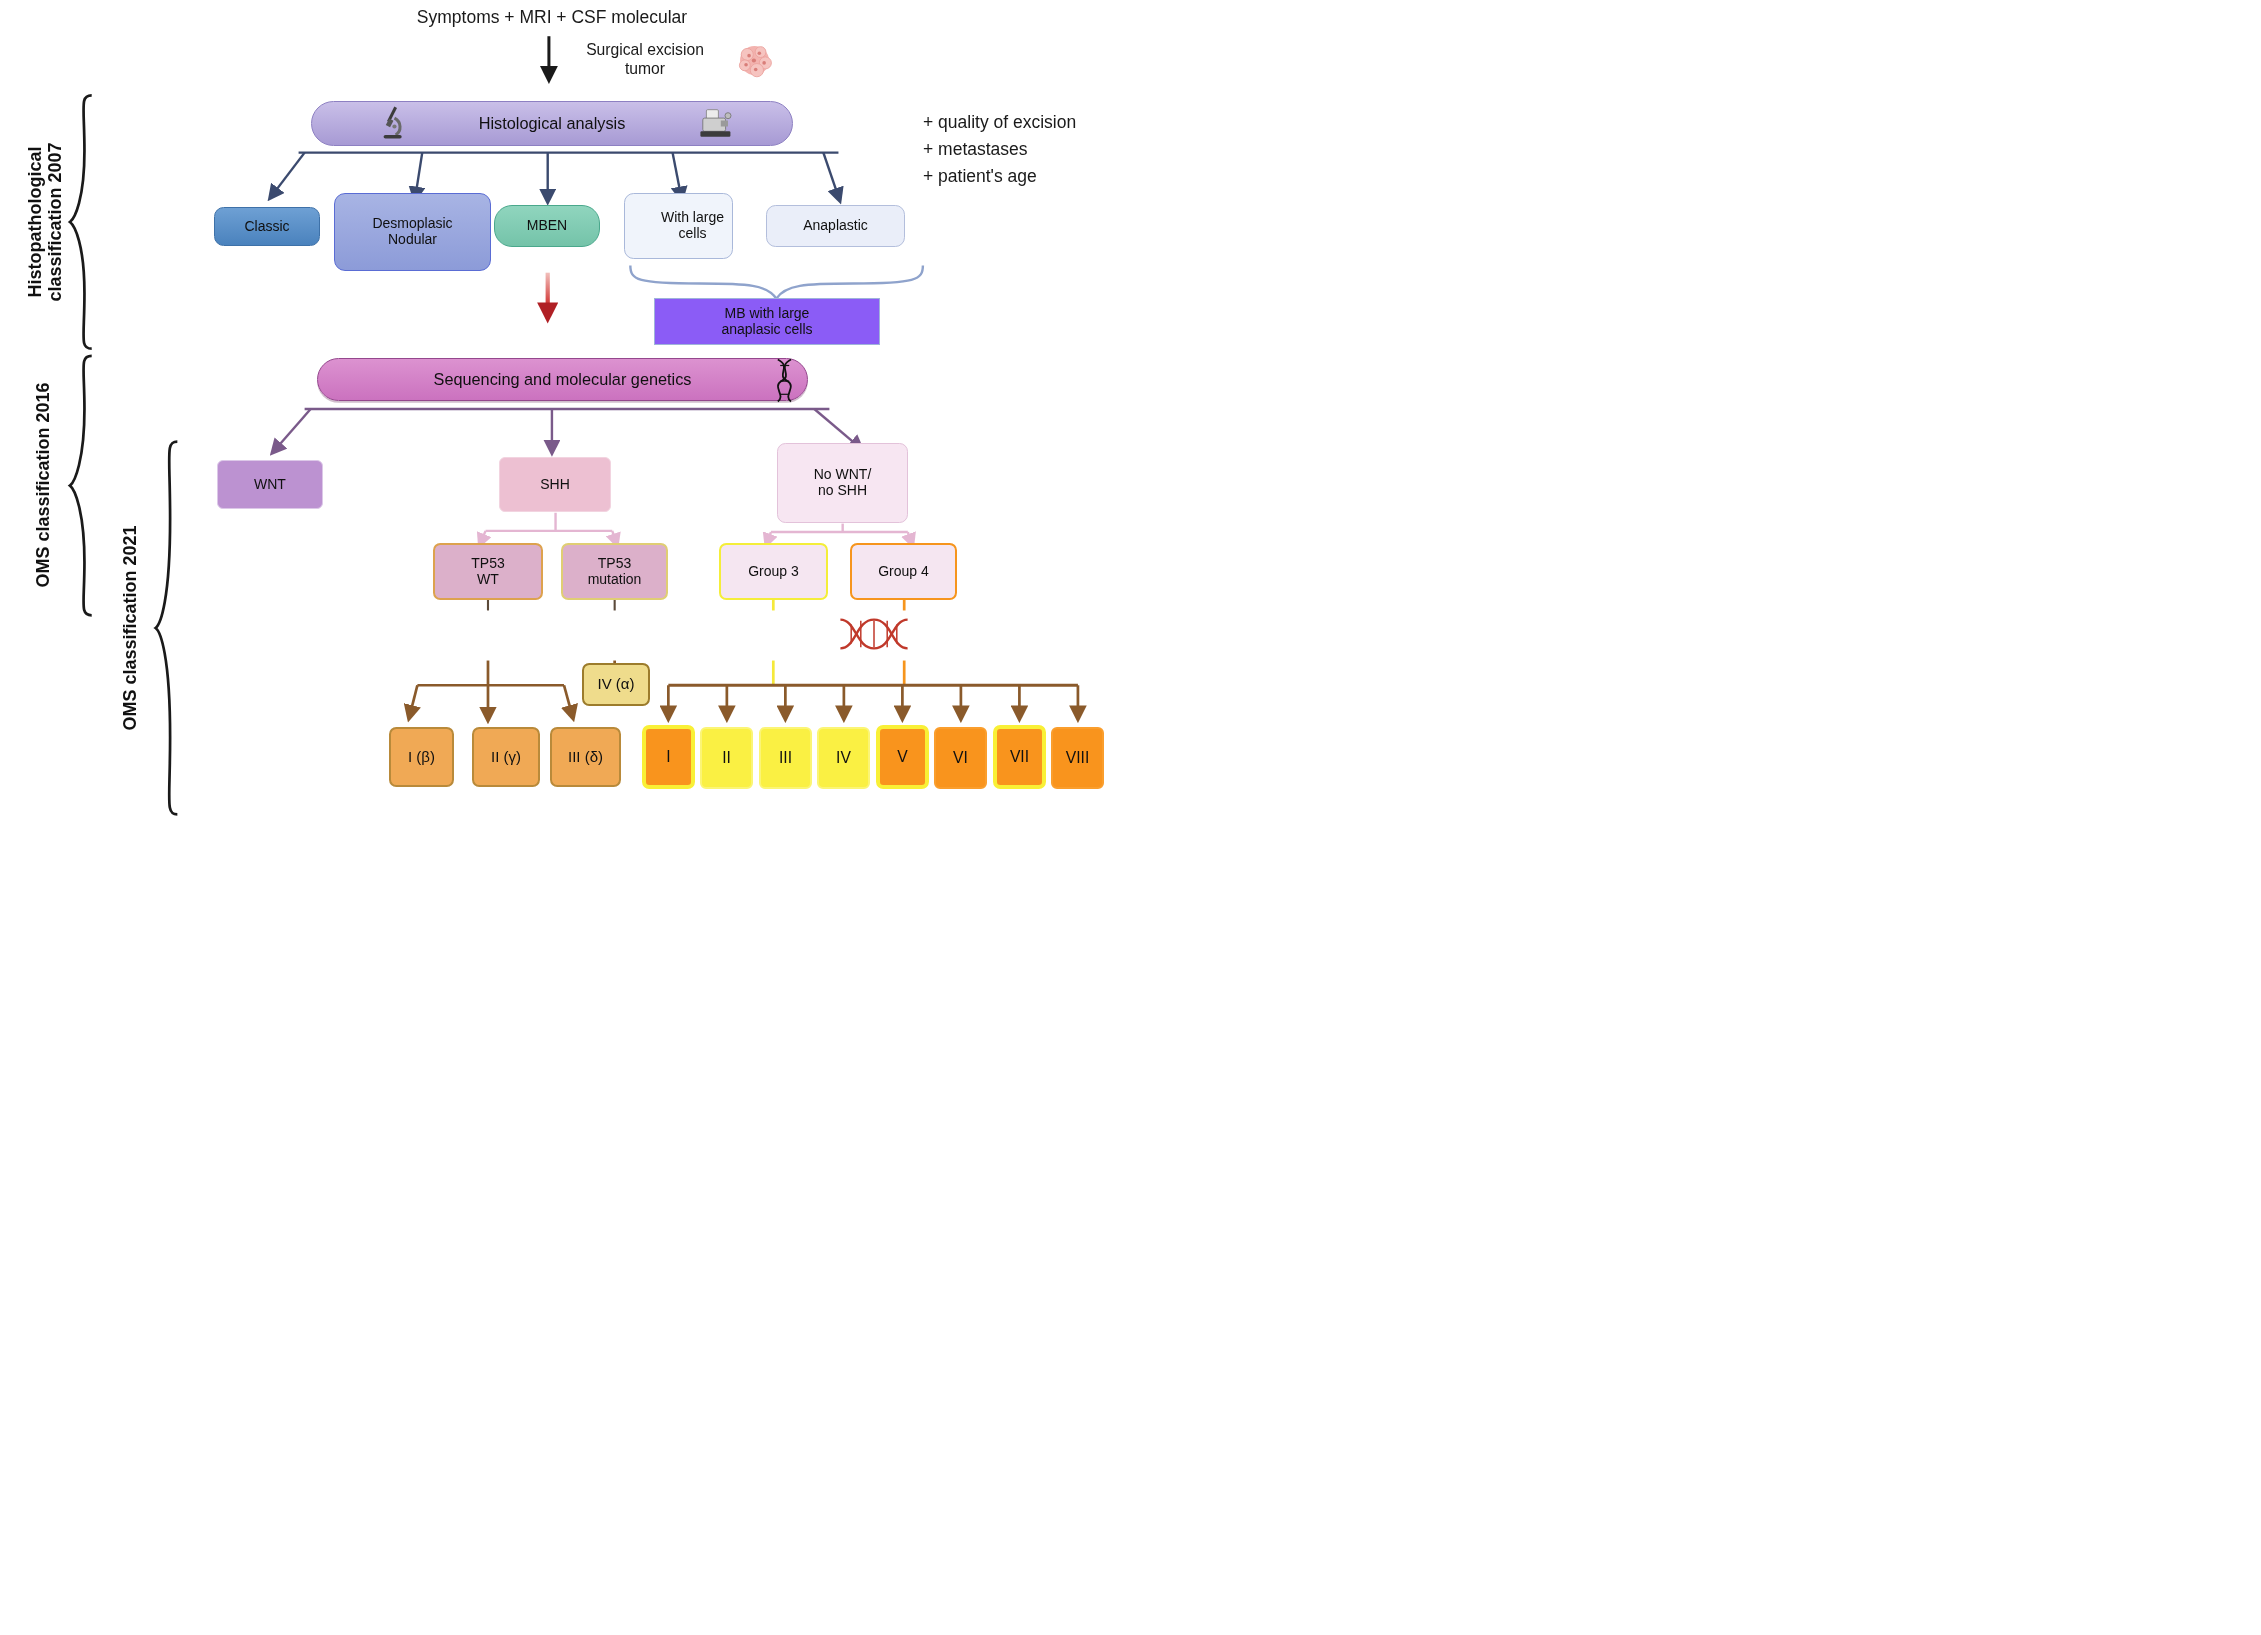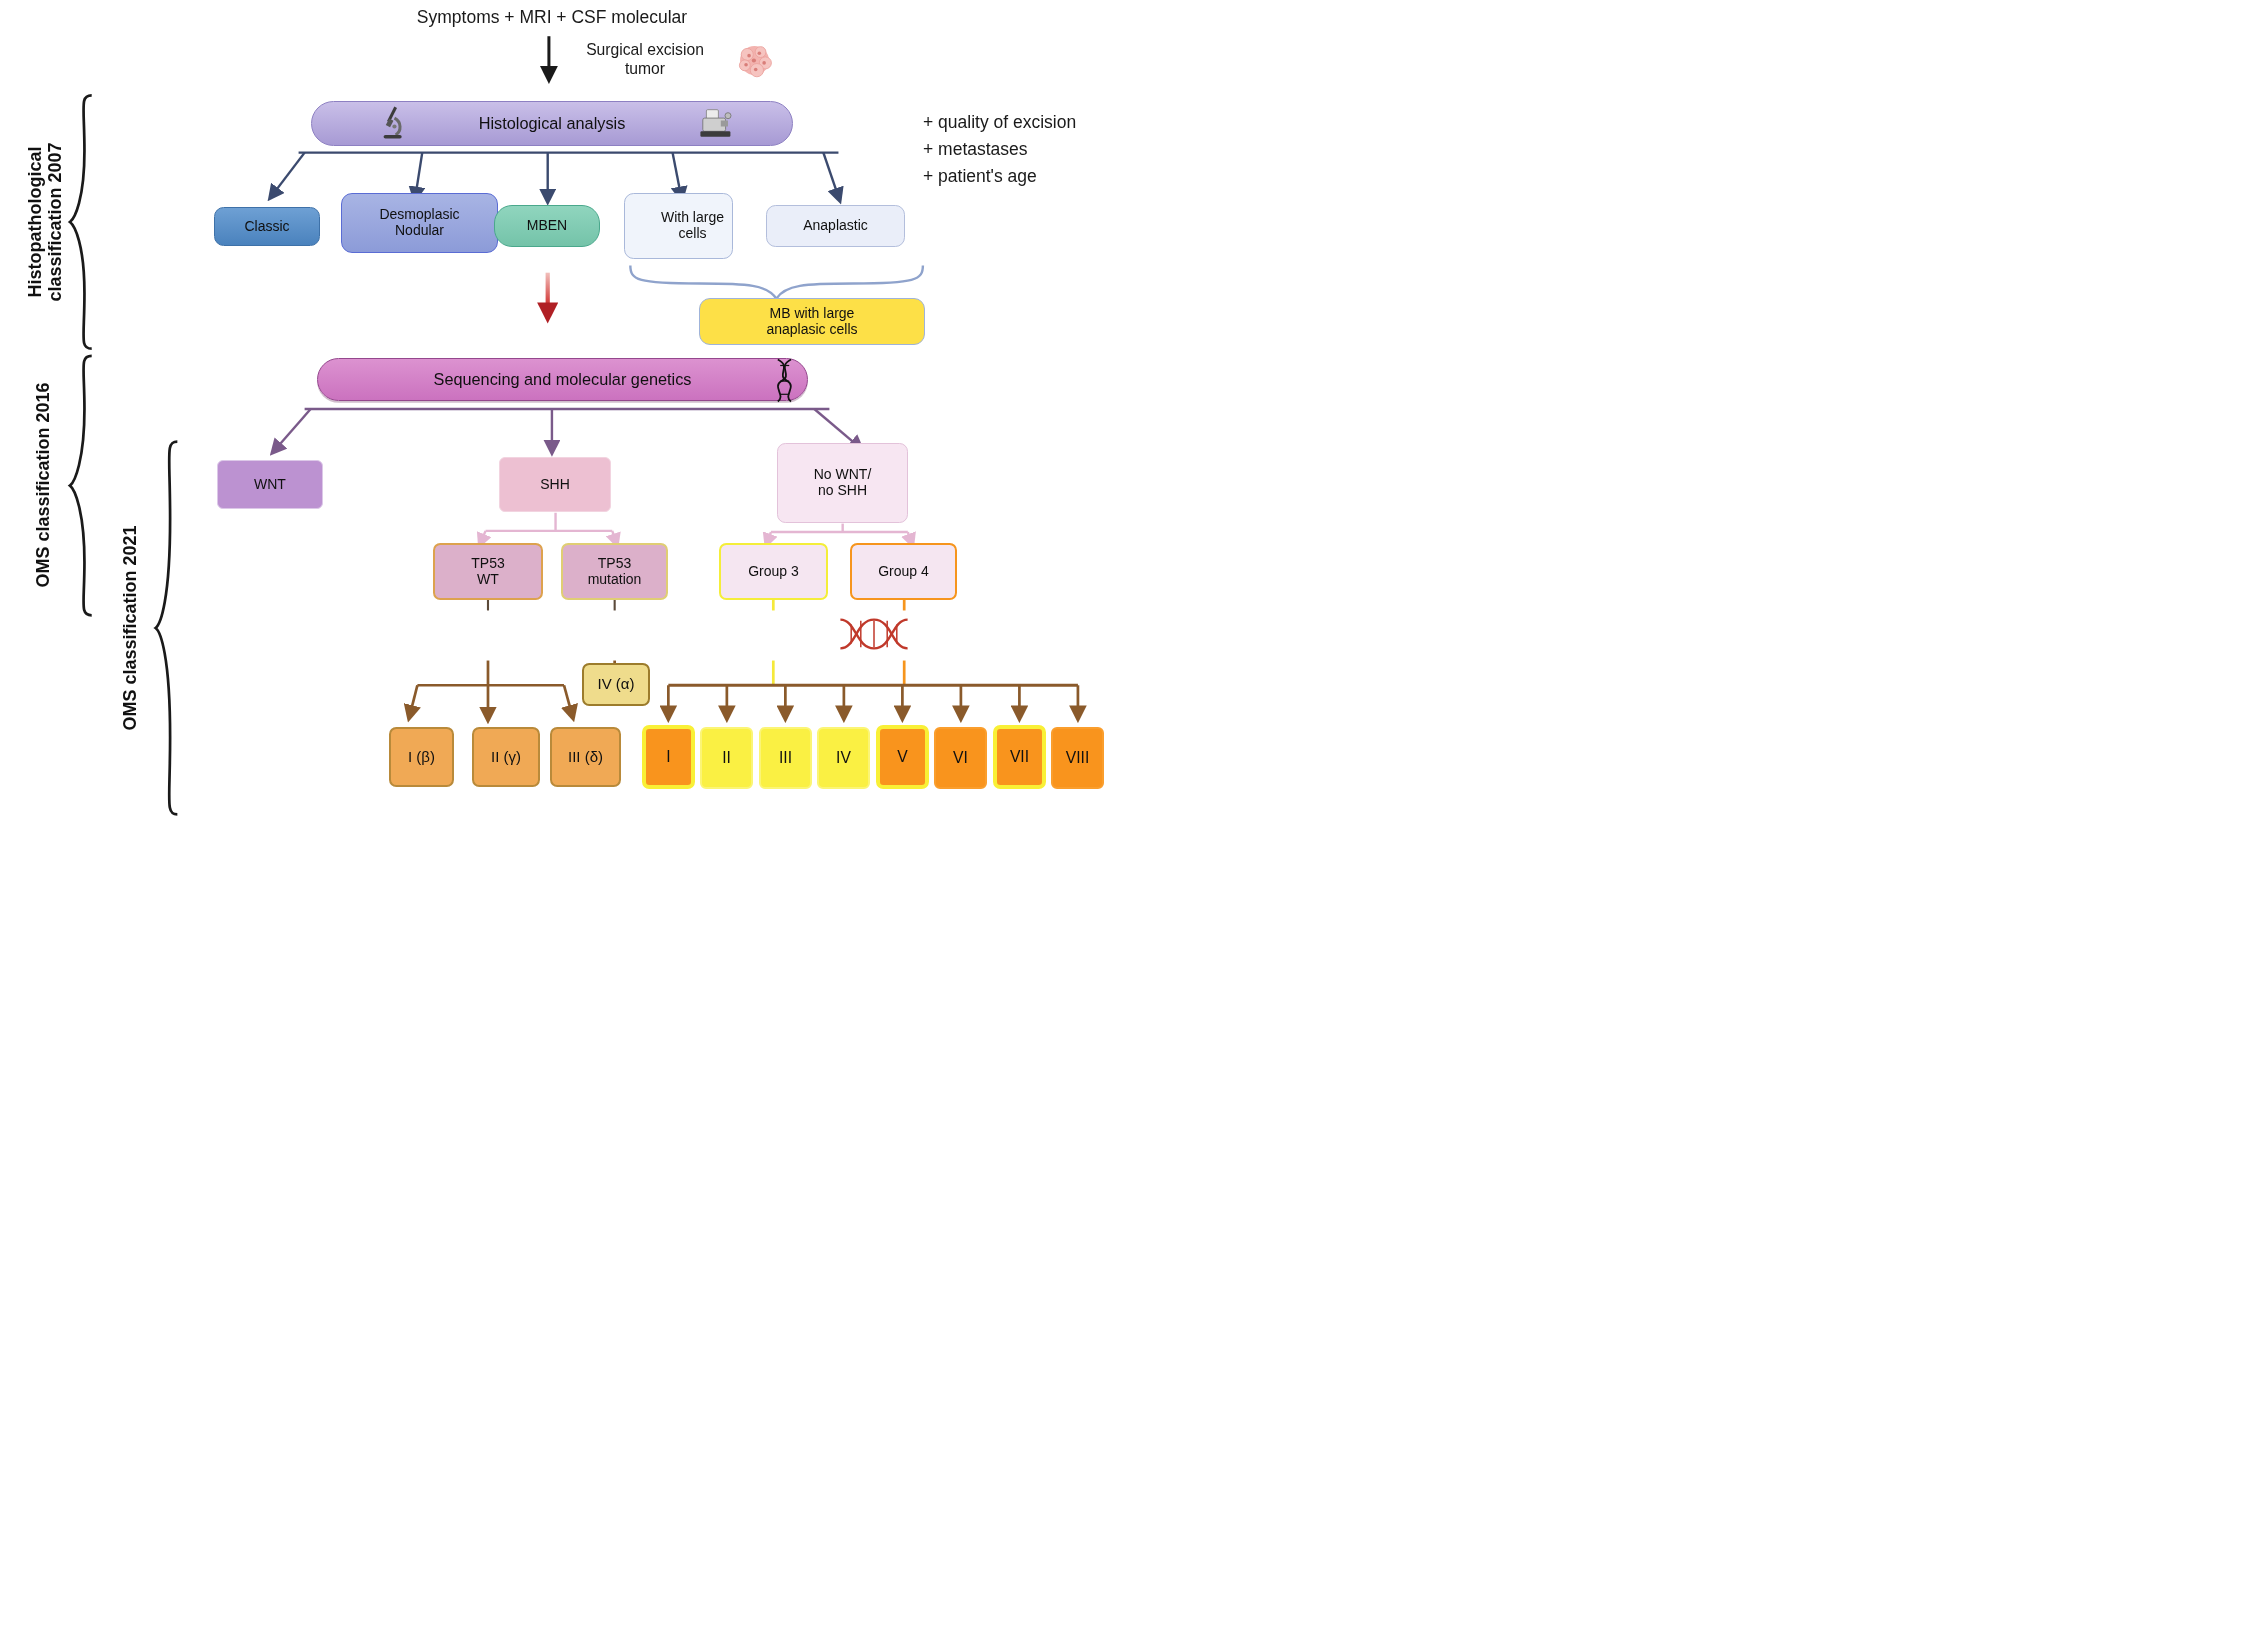--- a/index.html
+++ b/index.html
@@ -12,21 +12,21 @@
   .pill{position:absolute;display:flex;align-items:center;justify-content:center;text-align:center;
         box-sizing:border-box;font-size:16.3px;color:#101010;z-index:2;}
   .rot{position:absolute;transform:translate(-50%,-50%) rotate(-90deg);text-align:center;
        font-weight:bold;font-size:18px;color:#111;line-height:1.12;white-space:nowrap;z-index:2;}
   
   .b-classic{background:linear-gradient(#6fa0d4,#4a82bd);background:linear-gradient(#6ea0d4,#4a82bd);border:1.2px solid #3e71a8;border-radius:9.6px;}
   .b-desmo{background:linear-gradient(#a8b4e4,#8c9bd8);border:1.8px solid #5a6cd4;border-radius:11px;}
   .b-mben{background:linear-gradient(#90d5be,#74c3a9);border:1.2px solid #4aa88c;border-radius:18px;}
   .b-large{background:#f0f4fb;border:1.2px solid #a9b8da;border-radius:9.6px;}
   .b-anap{background:#eaeef9;border:1.2px solid #b3bedc;border-radius:9.6px;}
-  .b-mb{background:#fde047;border:1.8px solid #9fb3da;border-radius:11px;margin-left:45px;}
+  .b-mb{background:#8b5cf6;border:1.8px solid #9fb3da;border-radius:0;}
   
   .b-wnt{background:#bc92d1;border:1.8px solid #dcc8e8;border-radius:6px;}
   .b-shh{background:#edc0d2;border:1.8px solid #f2d4e0;border-radius:6px;}
   .b-nownt{background:#f7e6f2;border:1.2px solid #e3c2da;border-radius:8.4px;}
   .b-tp53wt{background:#dcb0ca;border:2.4px solid #dda24e;border-radius:7.2px;}
   .b-tp53mut{background:#dcb0ca;border:2.4px solid #e0ce74;border-radius:7.2px;}
   .b-g3{background:#f5e6f1;border:2.4px solid #f4ee39;border-radius:7.2px;}
   .b-g4{background:#f5e6f1;border:2.4px solid #f6951d;border-radius:7.2px;}
   
   .b-iva{background:#efdc8c;border:2.4px solid #9c7c2c;border-radius:7.2px;}
@@ -194,21 +194,21 @@
     <rect x="14" y="6" width="20" height="16" rx="2" fill="#ececec" stroke="#888" stroke-width="1.5"></rect>
     <rect x="8" y="20" width="38" height="22" rx="3" fill="#cfcfcf" stroke="#777" stroke-width="1.5"></rect>
     <rect x="38" y="24" width="12" height="10" fill="#9a9a9a"></rect>
     <circle cx="50" cy="16" r="5" fill="#bdbdbd" stroke="#777" stroke-width="1.5"></circle>
     <rect x="4" y="42" width="50" height="9" rx="2" fill="#3c3c3c"></rect>
   </svg>
 
   <div class="box b-classic" style="left:214px;top:207px;width:106px;height:39px;">
     <span>Classic</span>
   </div>
-  <div class="box b-desmo" style="left:341px;top:193px;width:157px;height:60px;">
+  <div class="box b-desmo" style="left:334px;top:193px;width:157px;height:78px;">
     <span>Desmoplasic</span>
     <span>Nodular</span>
   </div>
   <div class="box b-mben" style="left:494px;top:205px;width:106px;height:42px;">
     <span>MBEN</span>
   </div>
   <div class="box b-large" style="left:624px;top:193px;width:109px;height:66px;padding-left:28px;">
     <span>With large</span>
     <span>cells</span>
   </div>

